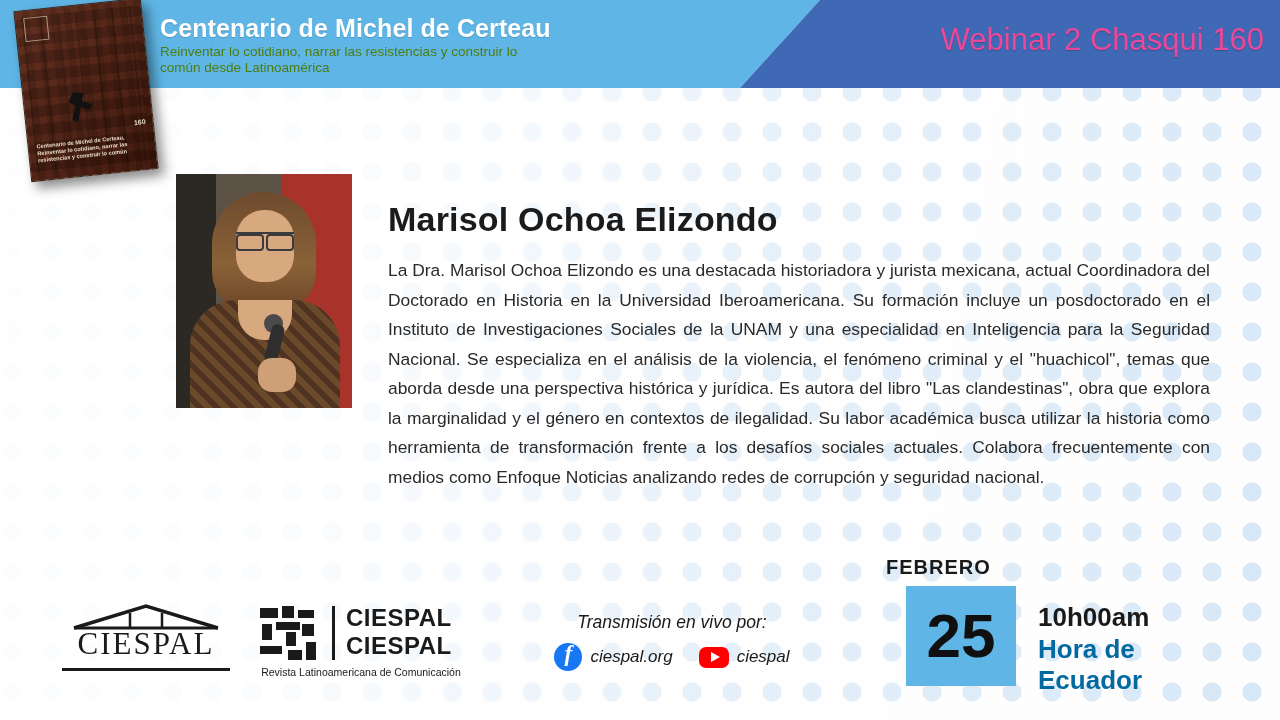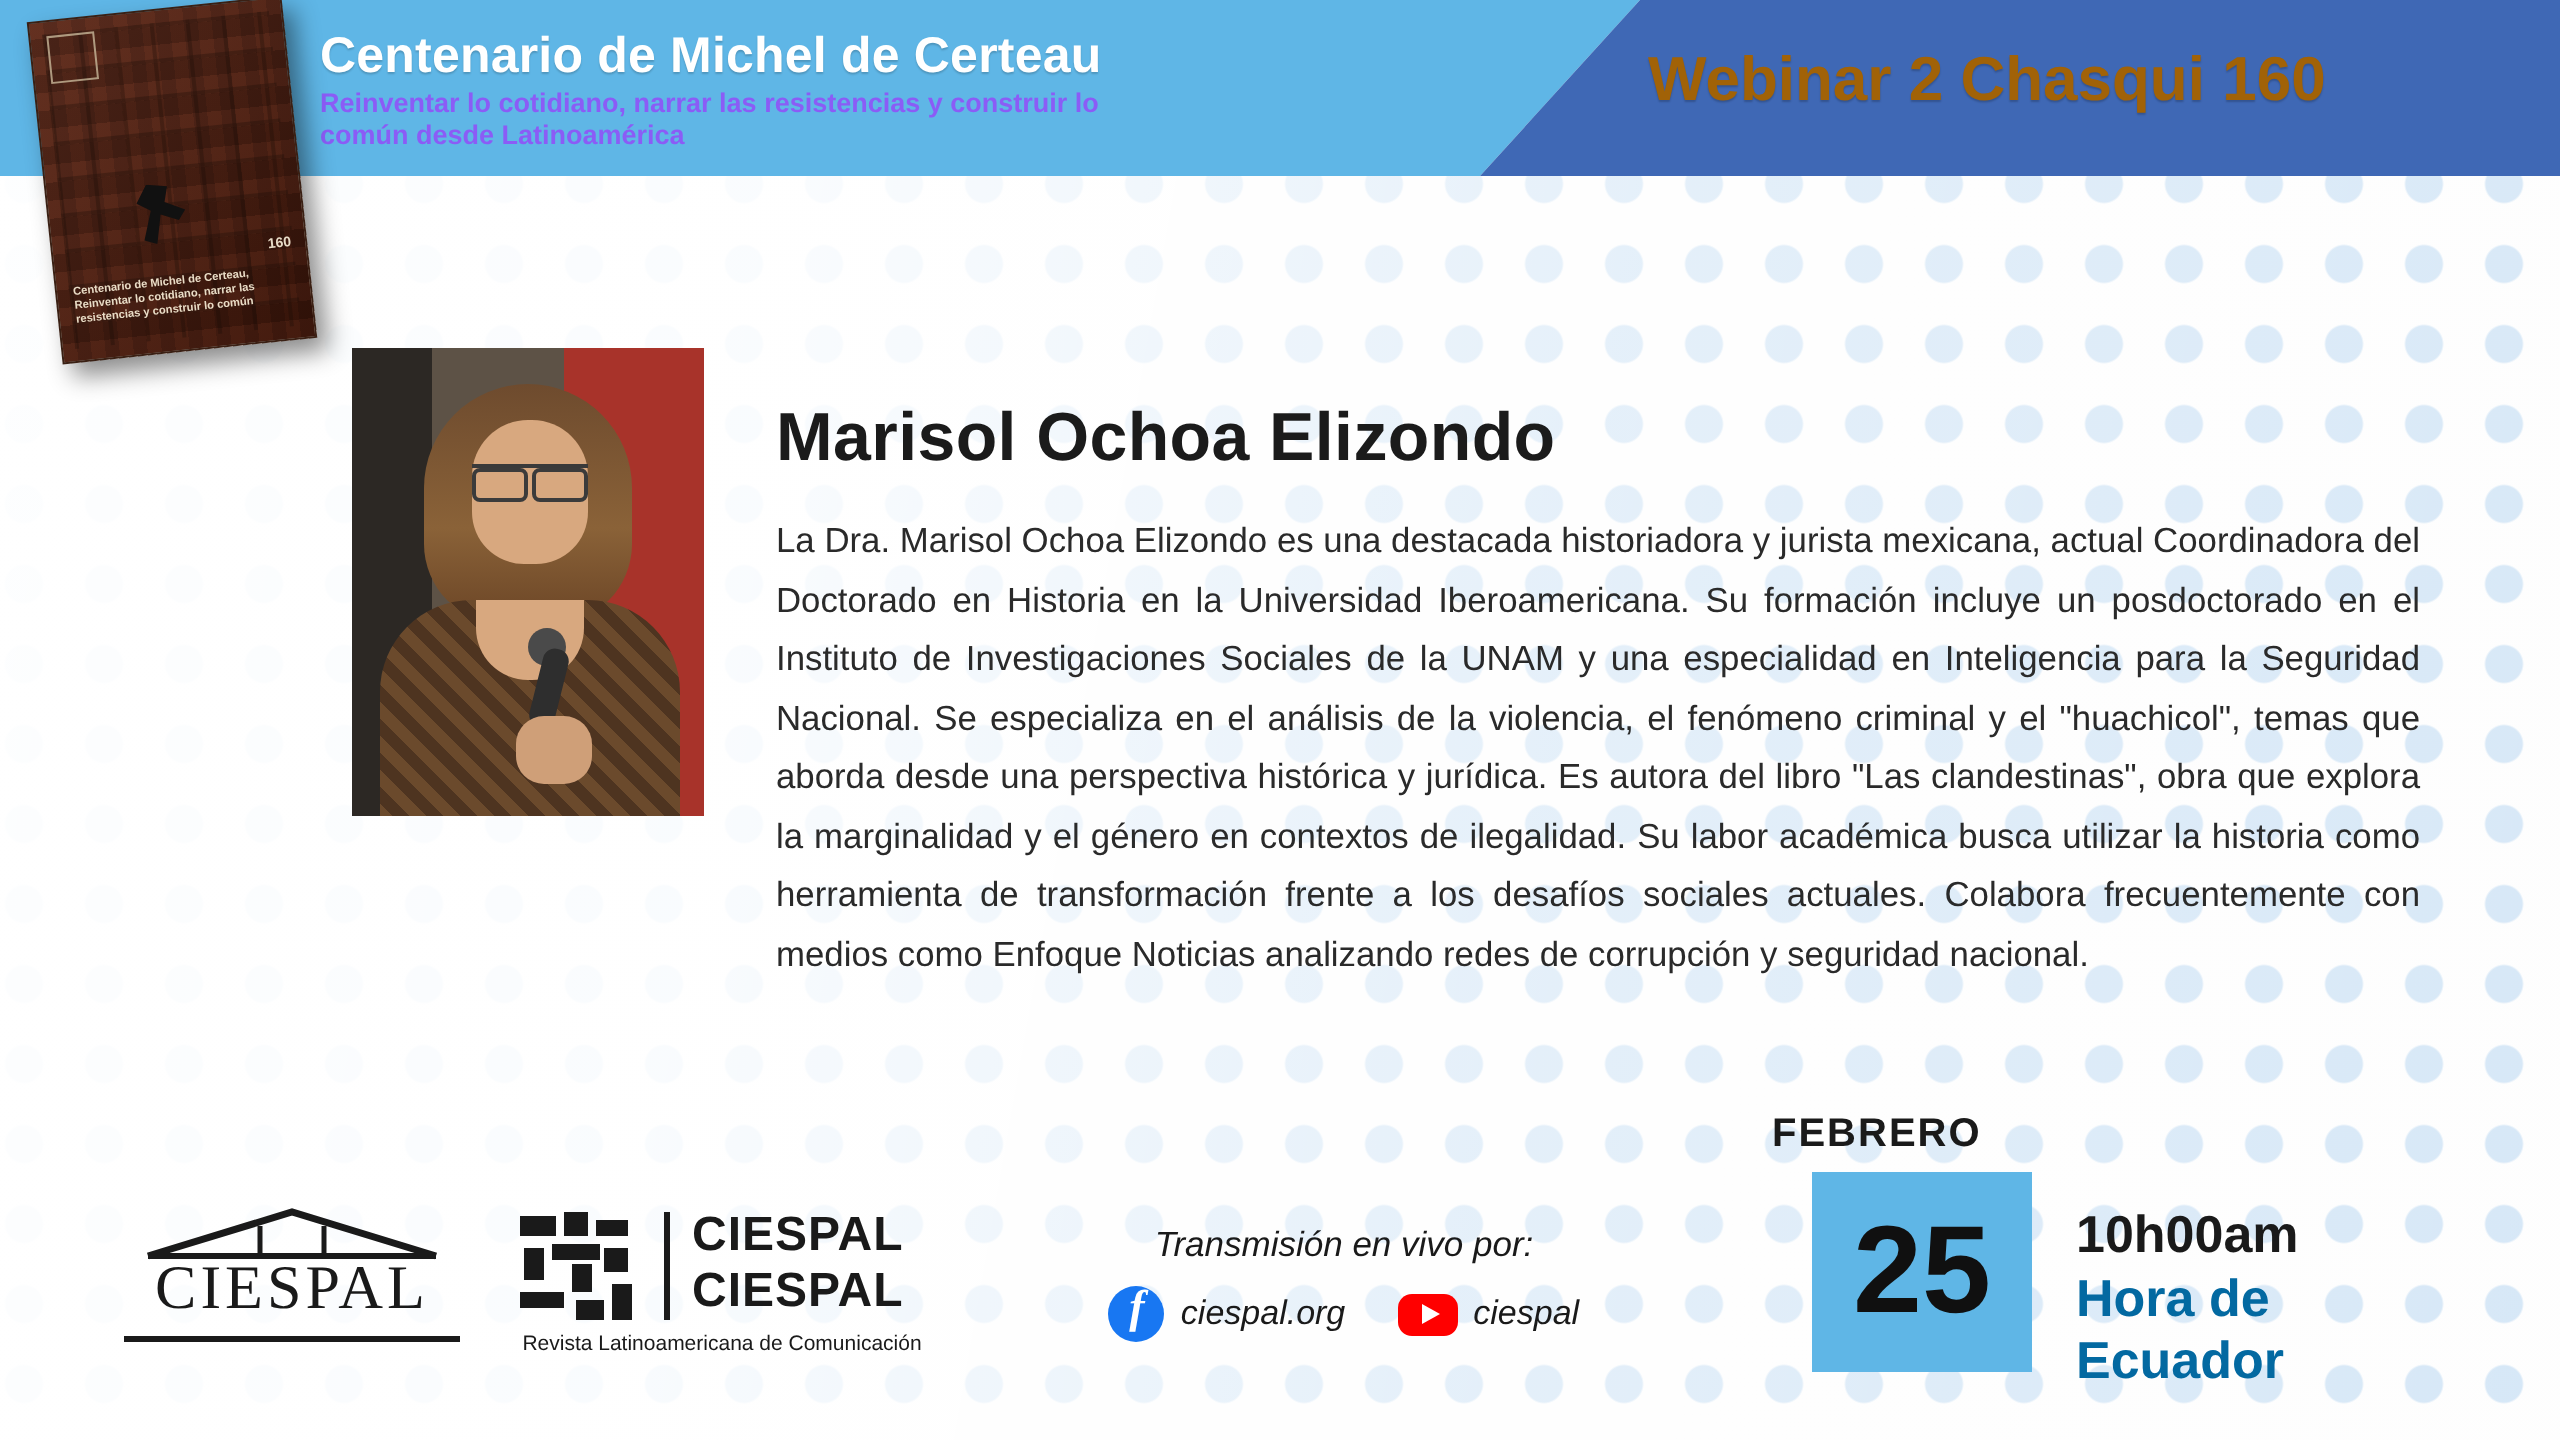--- a/index.html
+++ b/index.html
@@ -40,25 +40,25 @@
     background:#3f68b5;
     clip-path:polygon(820px 0, 1280px 0, 1280px 88px, 740px 88px);
   }
   #hdr-title{
     position:absolute;left:160px;top:14px;width:520px;
     color:#ffffff;font-size:25px;font-weight:bold;letter-spacing:0.1px;
     text-shadow:0 1px 1px rgba(0,0,0,0.18);
   }
   #hdr-sub{
     position:absolute;left:160px;top:44px;width:400px;
-    color:#8b5cf6;font-size:13.5px;font-weight:bold;line-height:16px;
+    color:#4d7c0f;font-size:13.5px;font-weight:normal;line-height:16px;
   }
   #hdr-webinar{
-    position:absolute;left:824px;top:22px;width:440px;text-align:left;
-    color:#a16207;font-size:31px;font-weight:bold;
+    position:absolute;left:824px;top:22px;width:440px;text-align:right;
+    color:#ec4899;font-size:31px;font-weight:normal;
     text-shadow:0 1px 1px rgba(0,0,0,0.2);
   }
 
   
   #book{
     position:absolute;left:22px;top:4px;width:128px;height:172px;z-index:8;
     transform:rotate(-6deg);
     box-shadow:5px 7px 12px rgba(0,0,0,0.45);
   }
   #book .cover{

